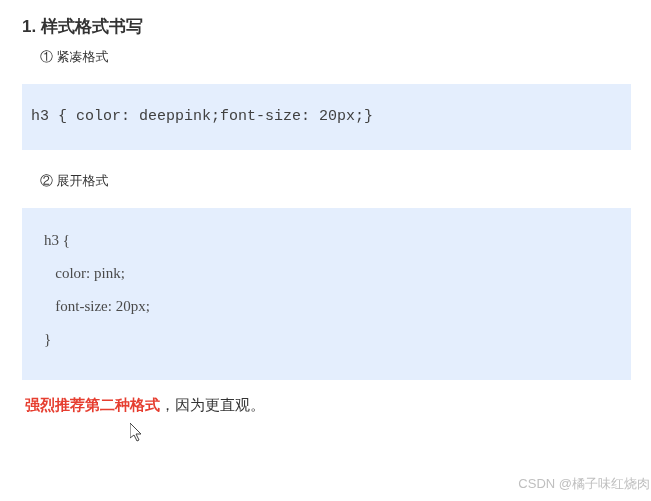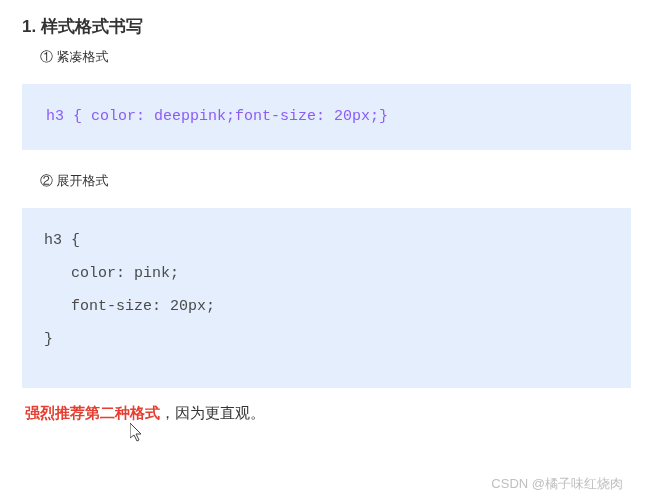--- a/index.html
+++ b/index.html
@@ -26,32 +26,32 @@
     }
     .sub-heading {
       font-size: 13px;
       color: #333;
       margin-bottom: 18px;
       margin-left: 18px;
       font-weight: normal;
     }
     .code-block {
       background: #e4eefd;
-      padding: 18px 24px;
+      padding: 18px 9px;
       font-family: "Courier New", Courier, monospace;
       font-size: 15px;
-      color: #8b5cf6;
+      color: #404040;
       margin-bottom: 22px;
       line-height: 2.0;
       white-space: pre;
     }
     .code-block-2 {
       background: #e4eefd;
-      padding: 16px 22px 32px 22px;
-      font-family: Liberation Mono, monospace;
+      padding: 16px 22px 24px 22px;
+      font-family: Liberation Serif, serif;
       font-size: 15px;
       color: #4a4a4a;
       margin-bottom: 16px;
       line-height: 2.2;
       white-space: pre;
     }
     .recommendation {
       font-size: 15px;
       margin-top: 5px;
       margin-left: 3px;
@@ -59,21 +59,21 @@
     .highlight {
       color: #e63e30;
       font-weight: bold;
     }
     .normal-text {
       color: #333;
     }
     .watermark {
       position: absolute;
       bottom: 8px;
-      right: 28px;
+      right: 1px;
       font-size: 13px;
       color: #bfbfbf;
       font-family: "Microsoft YaHei", Arial, sans-serif;
       margin-left: 48px;
     }
     .cursor-icon {
       position: absolute;
       left: 130px;
       top: 423px;
     }

